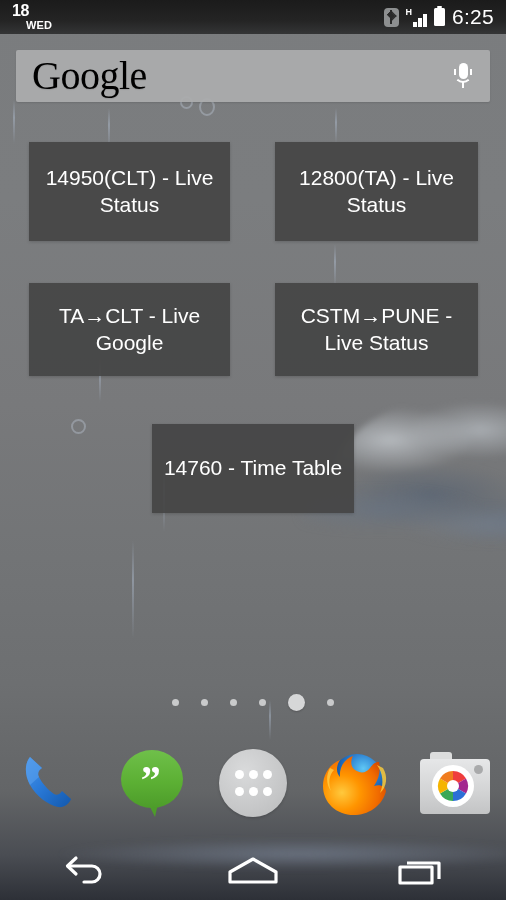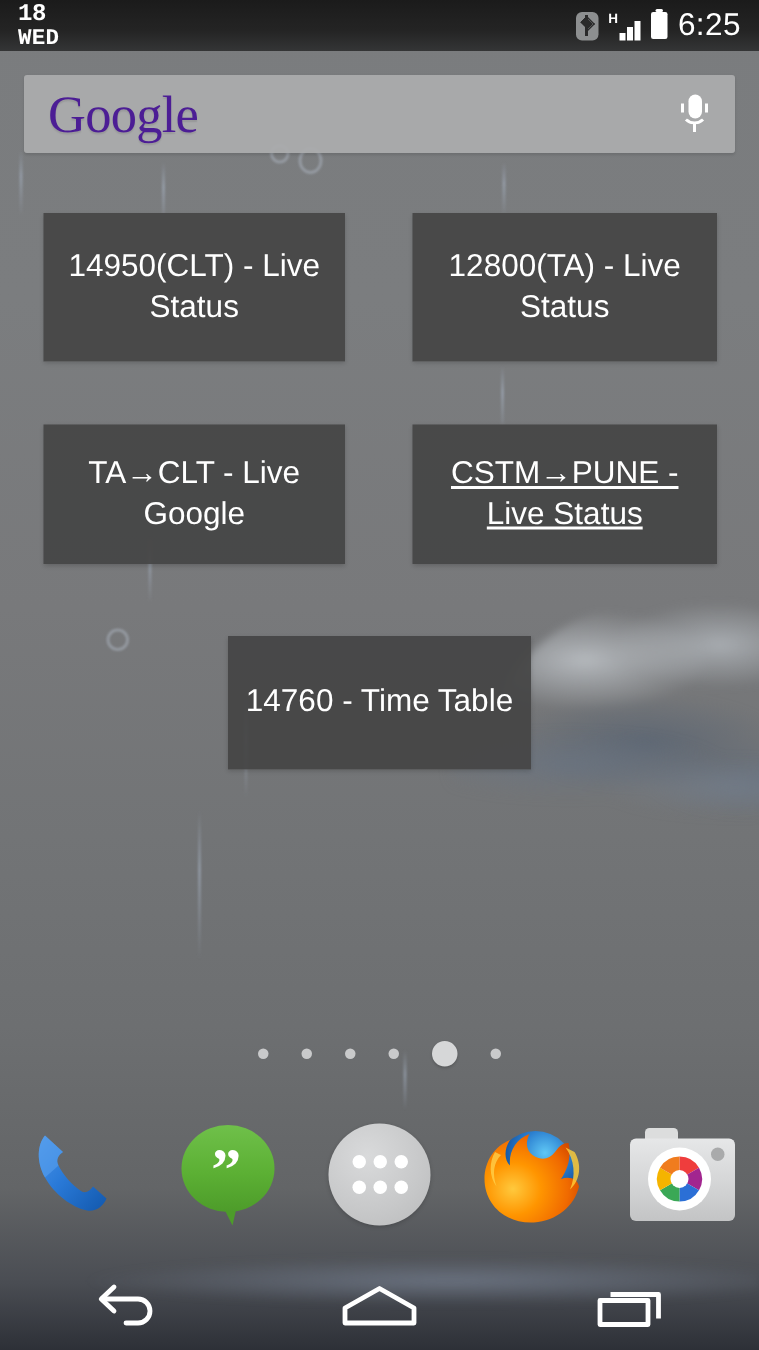--- a/index.html
+++ b/index.html
@@ -75,23 +75,23 @@
 
   
   .status-bar {
     position:absolute; left:0; top:0;
     width:506px; height:34px;
     background:linear-gradient(180deg, #1b1b1b 0%, #242424 60%, #343536 100%);
     display:flex; align-items:center;
     padding:0 12px;
     z-index:20;
   }
-  .status-date { color:#fff; line-height:1;font-family:Liberation Mono, monospace; }
+  .status-date { color:#fff; line-height:1; }
   .status-date .d-num { font-size:16px; font-weight:bold; display:block; letter-spacing:-.3px; }
-  .status-date .d-day { font-size:15px; font-weight:bold; display:block; letter-spacing:.2px; margin-top:1px; }
+  .status-date .d-day { font-size:11px; font-weight:bold; display:block; letter-spacing:.2px; margin-top:1px;margin-left:14px; }
 
   .status-right {
     margin-left:auto;
     display:flex; align-items:center; gap:7px;
   }
   .bt-icon {
     width:15px; height:19px;
     background:#8d8f90;
     border-radius:4px;
     position:relative;
@@ -137,22 +137,22 @@
     width:474px; height:52px;
     background:rgba(171,172,173,.93);
     border-radius:2px;
     display:flex; align-items:center;
     padding:0 16px;
     box-shadow:0 1px 2px rgba(0,0,0,.12);
     z-index:10;
   }
   .google-logo {
     font-family:"Liberation Serif", serif;
-    font-size:35px;
-    color:#4c1d95;
+    font-size:40px;
+    color:#000000;
     letter-spacing:-.5px;
     line-height:1;
     text-shadow:0 1px 1px rgba(0,0,0,.10);
   }
   .mic-icon {
     margin-left:auto;
     position:relative;
     width:22px; height:30px;
   }
   .mic-icon .cap {
@@ -192,21 +192,21 @@
     text-align:center;
     font-size:21px;
     line-height:1.25;
     padding:4px 6px;
     z-index:8;
     box-shadow:0 1px 3px rgba(0,0,0,.18);
   }
   .w1 { left:29px;  top:142px; width:201px; height:99px; }
   .w2 { left:275px; top:142px; width:203px; height:99px; }
   .w3 { left:29px;  top:283px; width:201px; height:93px; }
-  .w4 { left:275px; top:283px; width:203px; height:93px;text-decoration:underline; }
+  .w4 { left:275px; top:283px; width:203px; height:93px; }
   .w5 { left:152px; top:424px; width:202px; height:89px; }
 
   
   .page-dots {
     position:absolute;
     left:0; top:694px; width:506px;
     display:flex; align-items:center; justify-content:center;
     gap:22px;
     z-index:9;
   }

